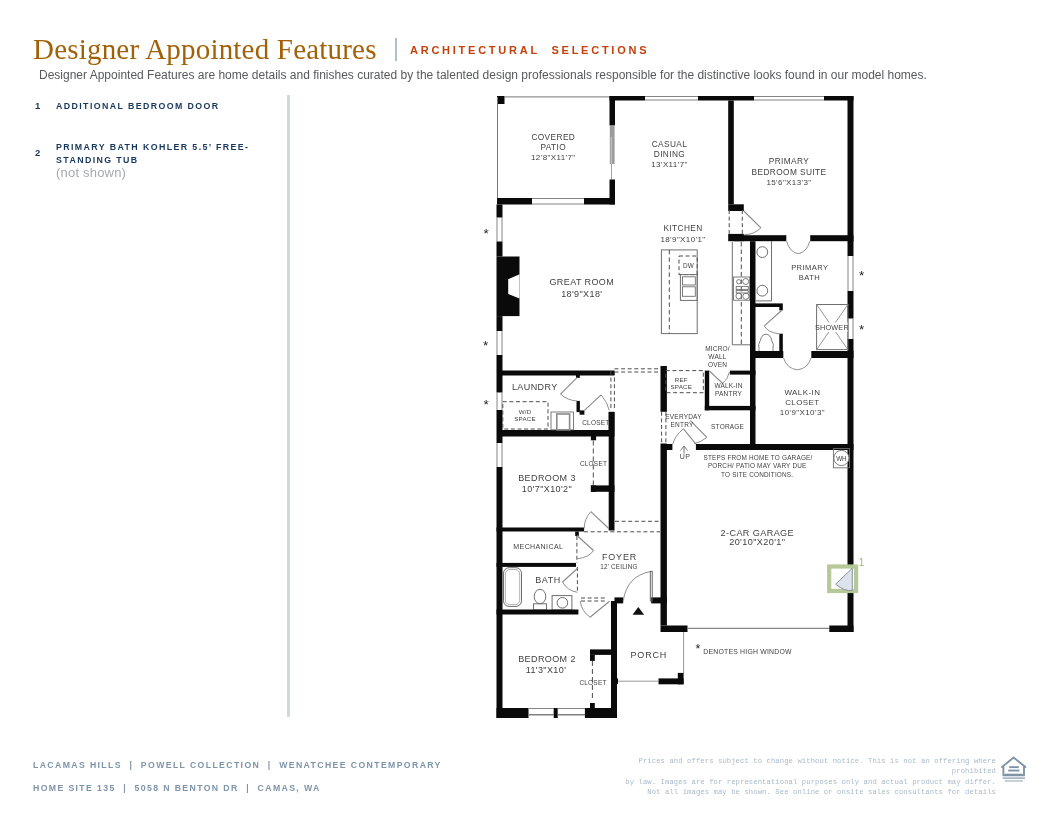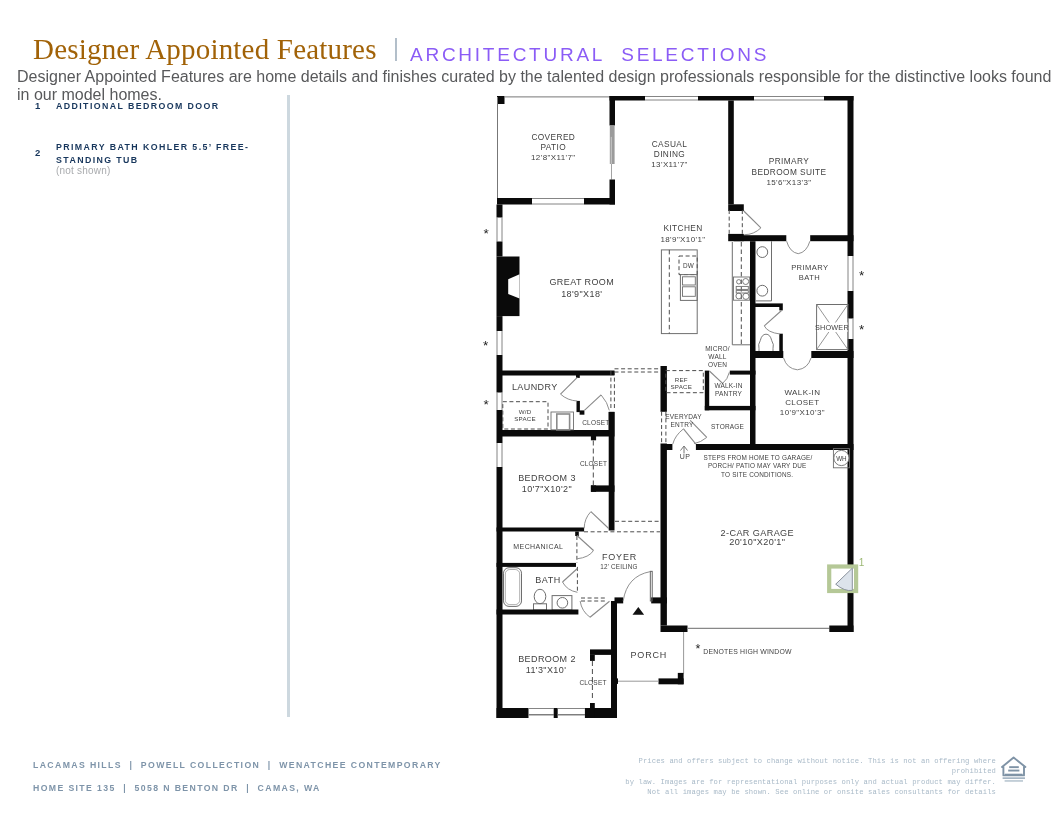--- a/index.html
+++ b/index.html
@@ -1,25 +1,25 @@
 <!DOCTYPE html>
 <html><head>
 <meta charset="utf-8">
 <style>
   html,body{margin:0;padding:0;}
   body{width:1055px;height:815px;position:relative;background:#fff;overflow:hidden;
        font-family:"Liberation Sans",sans-serif;}
   .abs{position:absolute;}
   #title{left:33px;top:33px;font-family:"Liberation Serif",serif;font-size:29px;color:#a16207;letter-spacing:0.2px;}
-  #archsel{left:410px;top:43.5px;font-size:19px;color:#8b5cf6;letter-spacing:2.75px;font-weight:normal;}
+  #archsel{left:410px;top:43.5px;font-size:11px;color:#c2410c;letter-spacing:2.75px;font-weight:bold;}
   #bar{left:393px;top:35px;font-size:23px;color:#aebbc6;font-weight:400;}
-  #subtitle{left:17px;top:67.5px;font-size:16px;color:#58595b;}
+  #subtitle{left:39px;top:67.5px;font-size:12px;color:#58595b;}
   .num{font-weight:bold;color:#17365c;font-size:9.5px;}
   .feat{font-weight:bold;color:#17365c;font-size:8.8px;letter-spacing:1.4px;line-height:12.6px;}
-  .notshown{color:#a8aaad;font-size:10px;letter-spacing:0.2px;}
+  .notshown{color:#a8aaad;font-size:13px;letter-spacing:0.2px;}
   #divider{left:287px;top:95px;width:2.5px;height:622px;background:#cdd8df;}
   .footL{color:#7e94a9;font-weight:bold;font-size:8.7px;letter-spacing:1.38px;}
   .footR{color:#a9bac8;font-size:7.2px;text-align:right;letter-spacing:0.1px;line-height:10.5px;font-family:Liberation Mono, monospace;}
 </style>
 </head>
 <body>
   <div class="abs" id="title">Designer Appointed Features</div>
   <div class="abs" id="bar">|</div>
   <div class="abs" id="archsel">ARCHITECTURAL&nbsp; SELECTIONS</div>
   <div class="abs" id="subtitle">Designer Appointed Features are home details and finishes curated by the talented design professionals responsible for the distinctive looks found in our model homes.</div>

